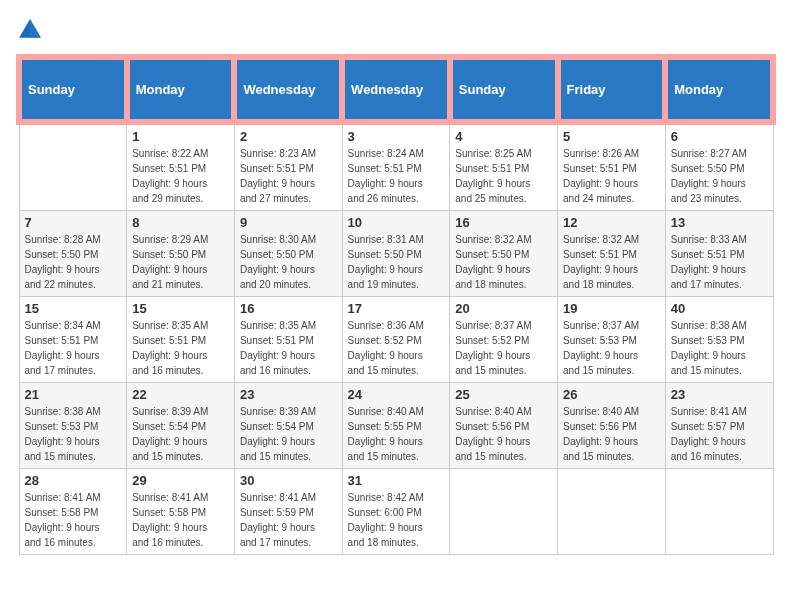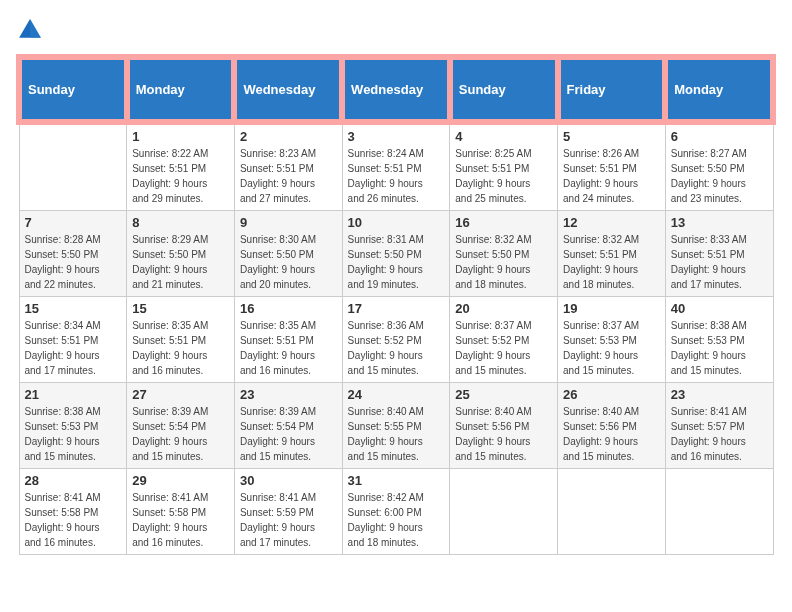--- a/index.html
+++ b/index.html
@@ -207,21 +207,21 @@
           <span class="day-number">40</span>
           <div class="day-info">Sunrise: 8:38 AM<br>Sunset: 5:53 PM<br>Daylight: 9 hours<br>and 15 minutes.</div>
         </td>
       </tr>
       <tr>
         <td>
           <span class="day-number">21</span>
           <div class="day-info">Sunrise: 8:38 AM<br>Sunset: 5:53 PM<br>Daylight: 9 hours<br>and 15 minutes.</div>
         </td>
         <td>
-          <span class="day-number">27</span>
+          <span class="day-number">22</span>
           <div class="day-info">Sunrise: 8:39 AM<br>Sunset: 5:54 PM<br>Daylight: 9 hours<br>and 15 minutes.</div>
         </td>
         <td>
           <span class="day-number">23</span>
           <div class="day-info">Sunrise: 8:39 AM<br>Sunset: 5:54 PM<br>Daylight: 9 hours<br>and 15 minutes.</div>
         </td>
         <td>
           <span class="day-number">24</span>
           <div class="day-info">Sunrise: 8:40 AM<br>Sunset: 5:55 PM<br>Daylight: 9 hours<br>and 15 minutes.</div>
         </td>

